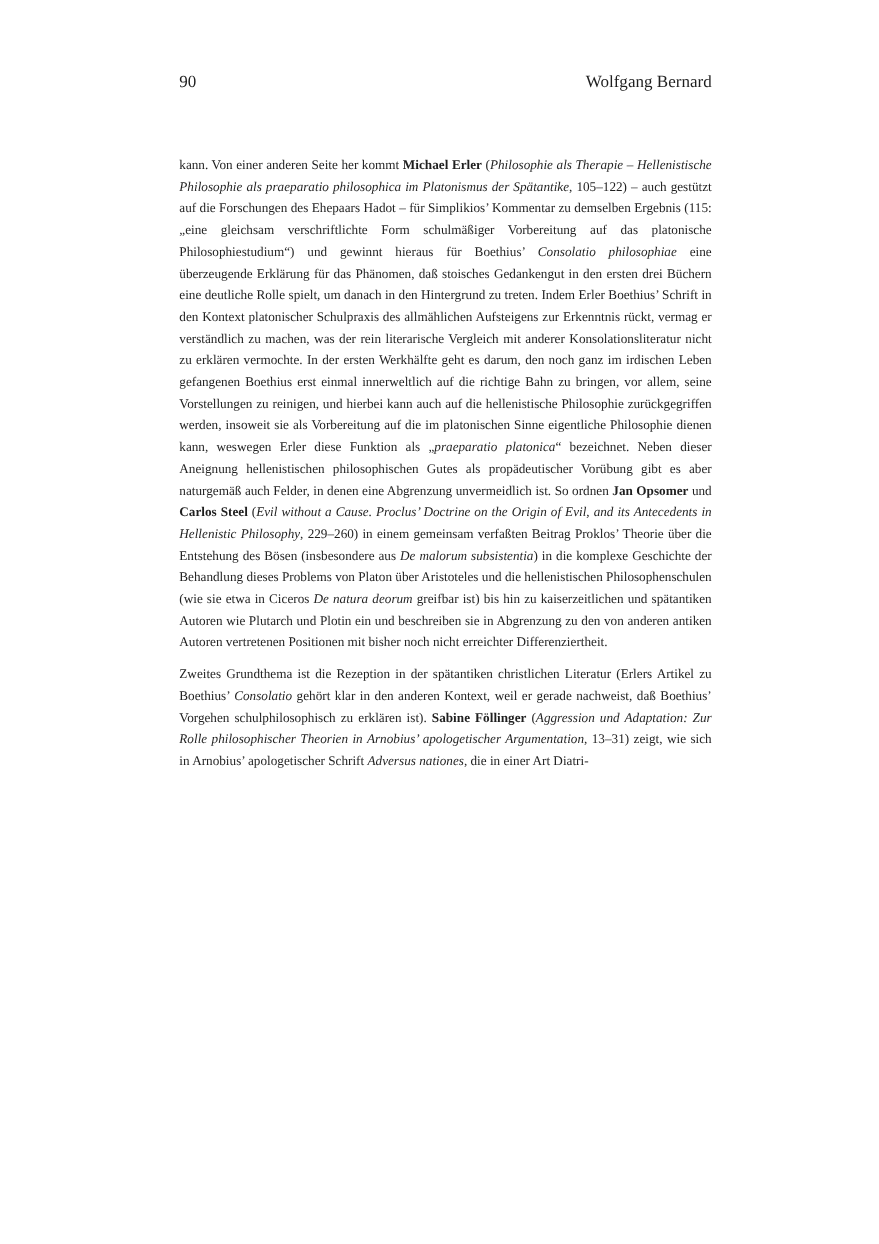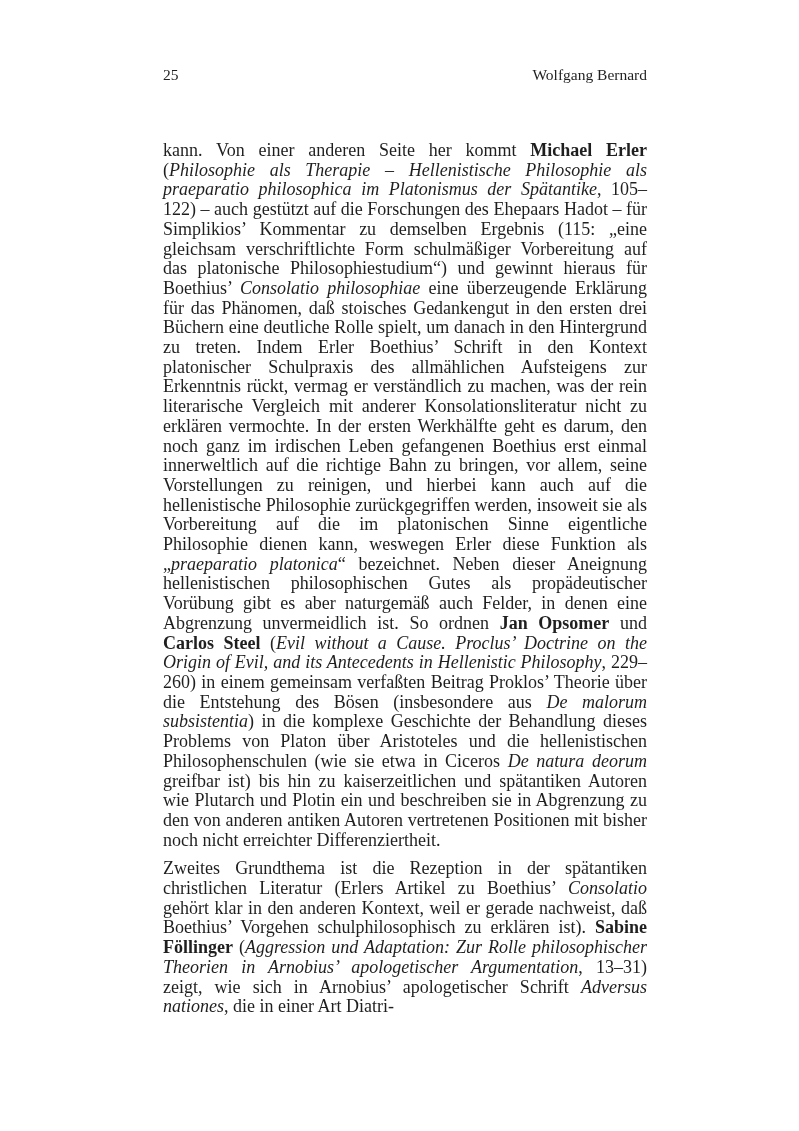--- a/index.html
+++ b/index.html
@@ -31,37 +31,37 @@
   }
   .running-head {
     display: block;
     text-align: right;
   }
   .page-body {
     position: absolute;
     top: 141px;
     left: 163px;
     width: 484px;
-    font-size: 18px;
+    font-size: 12px;
     line-height: 19.7px;
     text-align: justify;
     hyphens: auto;
     -webkit-hyphens: auto;
   }
   .para {
     margin: 0 0 9px 0;
   }
   .italic { font-style: italic; }
   .bold { font-weight: bold; }
 </style>
 </head>
 <body>
 
 <div class="page">
   <header class="page-header">
-    <span class="page-number">25</span>
+    <span class="page-number">90</span>
     <span class="running-head">Wolfgang Bernard</span>
   </header>
   <main class="page-body">
     <p class="para"><span>kann. Von einer anderen Seite her kommt </span><span class="bold">Michael Erler</span><span> (</span><span class="italic">Philosophie als Therapie – Hellenistische Philosophie als praeparatio philosophica im Platonismus der Spätantike</span><span>, 105–122) – auch gestützt auf die Forschungen des Ehepaars Hadot – für Simplikios’ Kommentar zu demselben Ergebnis (115: „eine gleichsam verschriftlichte Form schulmäßiger Vorbereitung auf das platonische Philosophiestudium“) und gewinnt hieraus für Boethius’ </span><span class="italic">Consolatio philosophiae</span><span> eine überzeugende Erklärung für das Phänomen, daß stoisches Gedankengut in den ersten drei Büchern eine deutliche Rolle spielt, um danach in den Hintergrund zu treten. Indem Erler Boethius’ Schrift in den Kontext platonischer Schulpraxis des allmählichen Aufsteigens zur Erkenntnis rückt, vermag er verständlich zu machen, was der rein literarische Vergleich mit anderer Konsolationsliteratur nicht zu erklären vermochte. In der ersten Werkhälfte geht es darum, den noch ganz im irdischen Leben gefangenen Boethius erst einmal innerweltlich auf die richtige Bahn zu bringen, vor allem, seine Vorstellungen zu reinigen, und hierbei kann auch auf die hellenistische Philosophie zurückgegriffen werden, insoweit sie als Vorbereitung auf die im platonischen Sinne eigentliche Philosophie dienen kann, weswegen Erler diese Funktion als „</span><span class="italic">praeparatio platonica</span><span>“ bezeichnet. Neben dieser Aneignung hellenistischen philosophischen Gutes als propädeutischer Vorübung gibt es aber naturgemäß auch Felder, in denen eine Abgrenzung unvermeidlich ist. So ordnen </span><span class="bold">Jan Opsomer</span><span> und </span><span class="bold">Carlos Steel</span><span> (</span><span class="italic">Evil without a Cause. Proclus’ Doctrine on the Origin of Evil, and its Antecedents in Hellenistic Philosophy</span><span>, 229–260) in einem gemeinsam verfaßten Beitrag Proklos’ Theorie über die Entstehung des Bösen (insbesondere aus </span><span class="italic">De malorum subsistentia</span><span>) in die komplexe Geschichte der Behandlung dieses Problems von Platon über Aristoteles und die hellenistischen Philosophenschulen (wie sie etwa in Ciceros </span><span class="italic">De natura deorum</span><span> greifbar ist) bis hin zu kaiserzeitlichen und spätantiken Autoren wie Plutarch und Plotin ein und beschreiben sie in Abgrenzung zu den von anderen antiken Autoren vertretenen Positionen mit bisher noch nicht erreichter Differenziertheit.</span></p>
     <p class="para"><span>Zweites Grundthema ist die Rezeption in der spätantiken christlichen Literatur (Erlers Artikel zu Boethius’ </span><span class="italic">Consolatio</span><span> gehört klar in den anderen Kontext, weil er gerade nachweist, daß Boethius’ Vorgehen schulphilosophisch zu erklären ist). </span><span class="bold">Sabine Föllinger</span><span> (</span><span class="italic">Aggression und Adaptation: Zur Rolle philosophischer Theorien in Arnobius’ apologetischer Argumentation</span><span>, 13–31) zeigt, wie sich in Arnobius’ apologetischer Schrift </span><span class="italic">Adversus nationes</span><span>, die in einer Art Diatri-</span></p>
   </main>
 </div>
 
 </body></html>

